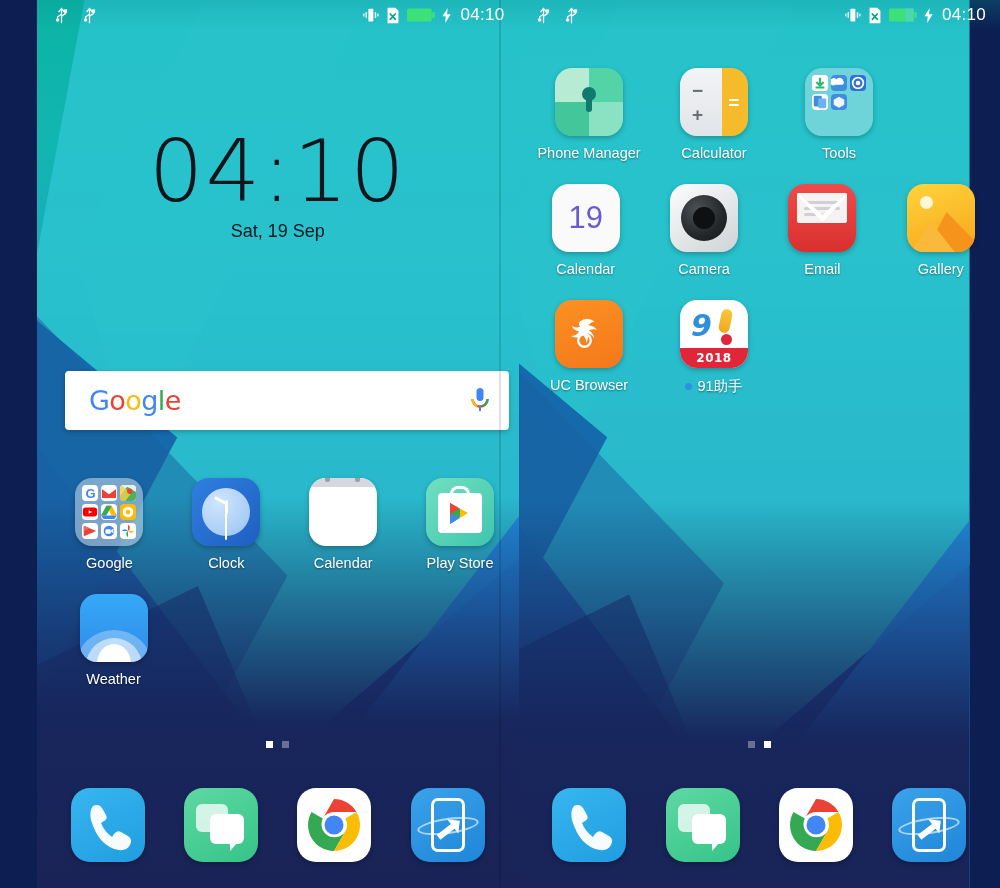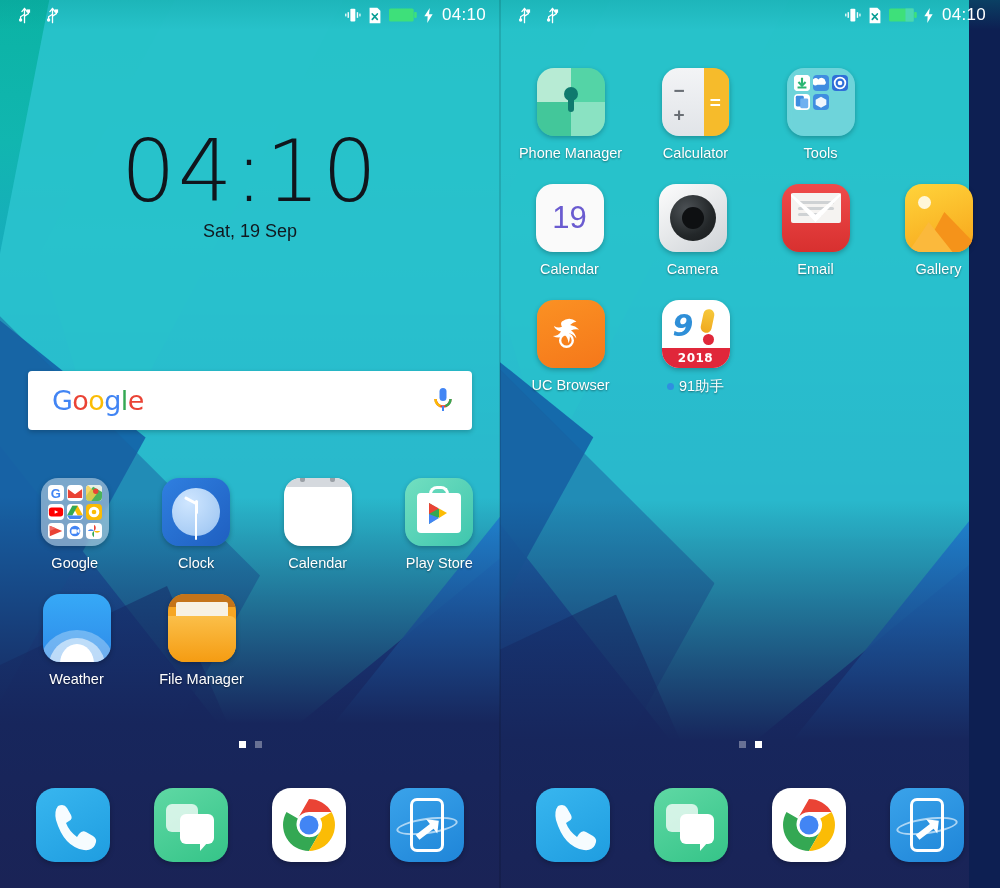--- a/index.html
+++ b/index.html
@@ -1,19 +1,19 @@
 <!DOCTYPE html>
 <html><head>
 <meta charset="utf-8">
 <style>
   * { margin:0; padding:0; box-sizing:border-box; }
   html,body { width:1000px; height:888px; overflow:hidden; background:#0d1f52;
     font-family:"Liberation Sans", sans-serif; }
 
-  .screen { position:relative; width:1000px; height:888px; display:flex; }
+  .screen { position:relative; width:1000px; height:888px; display:flex;padding-left:37px; }
 
   .panel { position:relative; width:500px; height:888px; overflow:hidden; }
 
   
   .wall { position:absolute; inset:0; overflow:hidden; }
   .wall .base {
     position:absolute; inset:0;
     background:linear-gradient(180deg,#0bb3a4 0%, #11b6b0 16%, #1aa8c2 34%,
                #1b77bc 54%, #1b4f9c 72%, #1b2f74 86%, #182255 100%);
   }
@@ -442,28 +442,20 @@
       <div class="row">
         <div class="cell">
           <div class="ico weather-ico">
             <div class="w-arc" style="left:-4px;bottom:-4px;width:76px;height:36px;background:rgba(255,255,255,.30)"></div>
             <div class="w-arc" style="left:6px;bottom:-4px;width:56px;height:28px;background:rgba(255,255,255,.55)"></div>
             <div class="w-arc" style="left:17px;bottom:-2px;width:34px;height:20px;background:#fff"></div>
           </div>
           <div class="lbl">Weather</div>
         </div>
 
-        <div class="cell">
-          <div class="ico fm-ico">
-            <div class="fm-tab"></div>
-            <div class="fm-paper"></div>
-            <div class="fm-front"></div>
-          </div>
-          <div class="lbl">File Manager</div>
-        </div>
 
 
       </div>
     </div>
 
     <div class="dots">
       <div class="dot on"></div>
       <div class="dot"></div>
     </div>
 

